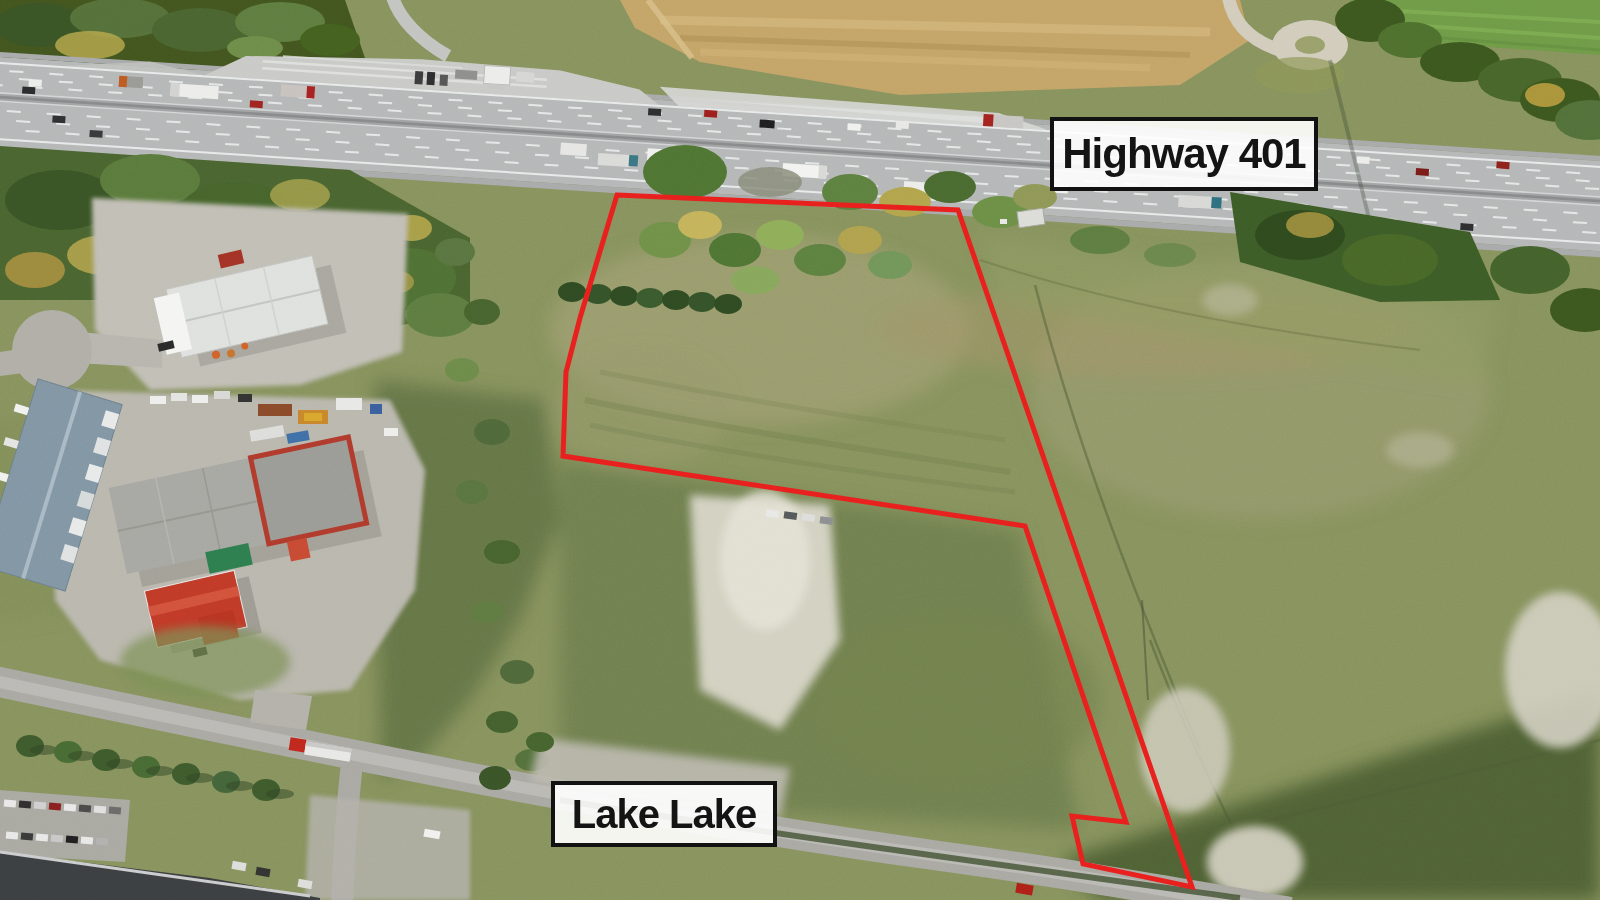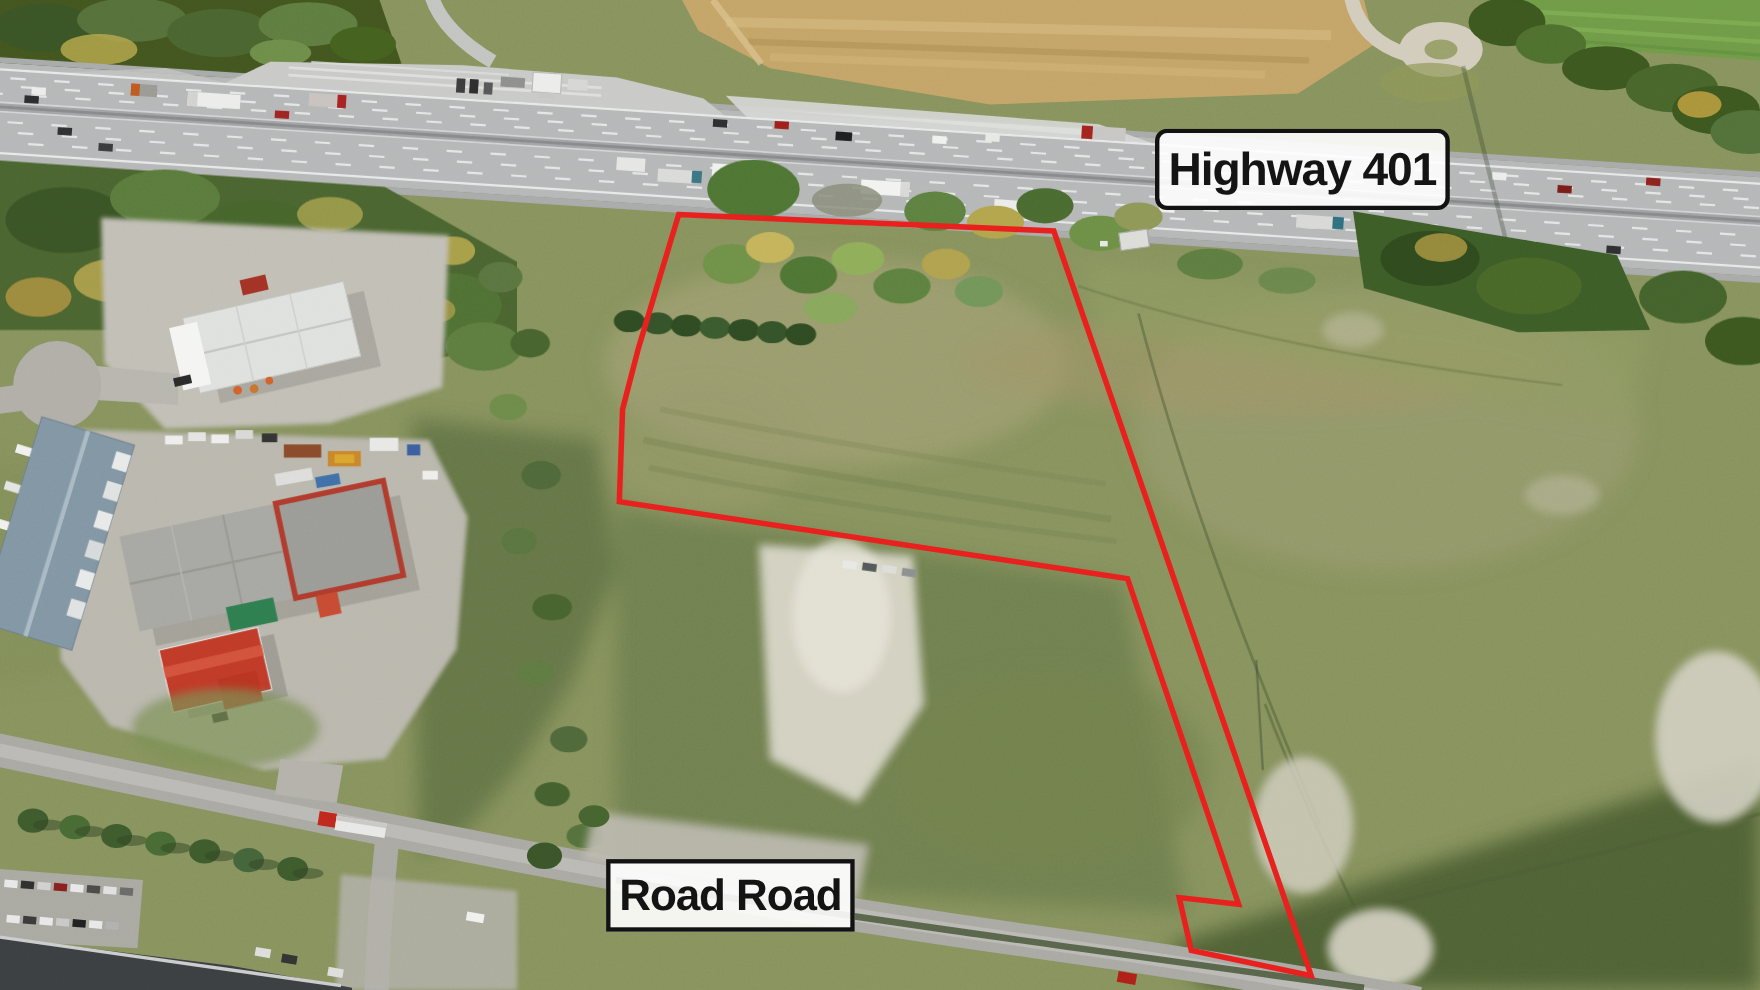--- a/index.html
+++ b/index.html
@@ -2,21 +2,21 @@
 <html><head>
 <meta charset="utf-8">
 <style>
   html,body{margin:0;padding:0;background:#222;}
   .stage{position:relative;width:1600px;height:900px;overflow:hidden;background:#87925e;
          font-family:"Liberation Sans",sans-serif;}
   .stage svg{position:absolute;left:0;top:0;}
   .map-label{position:absolute;display:flex;align-items:center;justify-content:center;
              background:rgba(255,255,255,.9);border:4px solid #121212;color:#141414;
              font-weight:bold;letter-spacing:-1px;z-index:5;}
-  #hwy-label{left:1050px;top:117px;width:260px;height:66px;font-size:42px;border-radius:11px;}
+  #hwy-label{left:1050px;top:117px;width:260px;height:66px;font-size:42px;}
   #road-label{left:551px;top:781px;width:218px;height:58px;font-size:40px;}
   .watermark{position:absolute;left:477px;top:839px;font-size:31px;font-weight:400;
              color:rgba(247,247,245,.62);text-shadow:0 1px 2px rgba(50,60,40,.38);
              white-space:nowrap;letter-spacing:.5px;z-index:6;}
 </style>
 </head>
 <body>
 
 <div class="stage">
 
@@ -412,16 +412,16 @@
 
   <rect x="0" y="0" width="1600" height="900" filter="url(#grain)" opacity=".22" style="mix-blend-mode:overlay"></rect>
 
   <polygon fill="none" stroke-linejoin="miter" stroke-miterlimit="6" points="617,195 958,210 1192,887 1083,864 1072,816 1126,822 1025,526 563,456 566,372 580,318 598,258" stroke="#e8211f" stroke-width="5"></polygon>
 </svg>
 
 <div class="map-label" id="hwy-label">
   <span>Highway 401</span>
 </div>
 <div class="map-label" id="road-label">
-  <span>Road Road</span>
+  <span>Lake Lake</span>
 </div>
 
 </div>
 
 </body></html>

